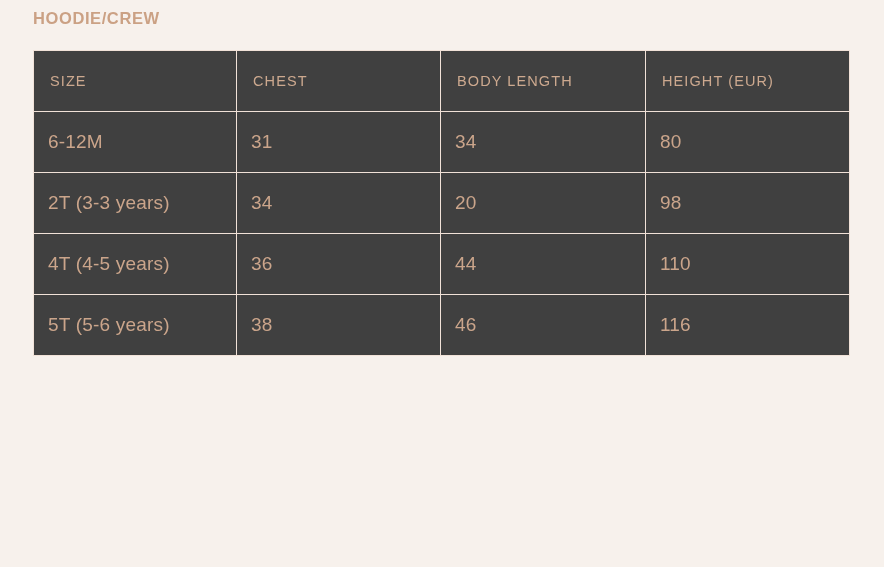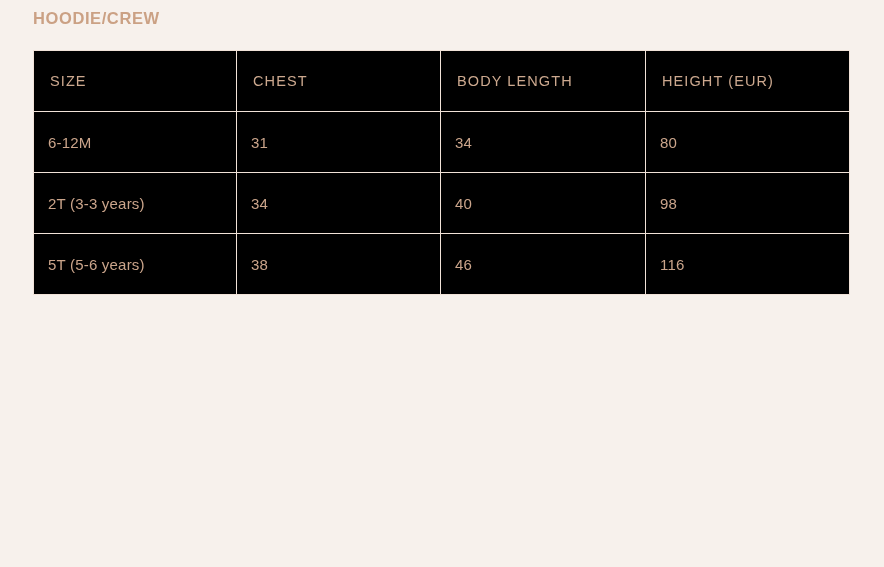--- a/index.html
+++ b/index.html
@@ -41,21 +41,21 @@
     position: absolute;
     left: 33px;
     top: 50px;
     width: 816px;
   }
 
   table.size-table {
     width: 816px;
     border-collapse: collapse;
     table-layout: fixed;
-    background: #000000;
+    background: #404040;
   }
 
   table.size-table col.c1 { width: 203px; }
   table.size-table col.c2 { width: 204px; }
   table.size-table col.c3 { width: 205px; }
   table.size-table col.c4 { width: 204px; }
 
   table.size-table th,
   table.size-table td {
     border: 1px solid #f1e2d8;
@@ -72,21 +72,21 @@
   table.size-table th {
     color: #cda98f;
     font-size: 14.5px;
     letter-spacing: 1.1px;
     text-transform: uppercase;
     padding-left: 16px;
   }
 
   table.size-table td {
     color: #cba58b;
-    font-size: 15px;
+    font-size: 19px;
     letter-spacing: 0.2px;
   }
 
   table.size-table td.col-size {
     padding-left: 14px;
   }
 </style>
 </head>
 <body>
 
@@ -113,22 +113,28 @@
       <tbody>
         <tr>
           <td class="col-size">6-12M</td>
           <td>31</td>
           <td>34</td>
           <td>80</td>
         </tr>
         <tr>
           <td class="col-size">2T (3-3 years)</td>
           <td>34</td>
-          <td>40</td>
+          <td>20</td>
           <td>98</td>
+        </tr>
+        <tr>
+          <td class="col-size">4T (4-5 years)</td>
+          <td>36</td>
+          <td>44</td>
+          <td>110</td>
         </tr>
         <tr>
           <td class="col-size">5T (5-6 years)</td>
           <td>38</td>
           <td>46</td>
           <td>116</td>
         </tr>
       </tbody>
     </table>
   </div>

